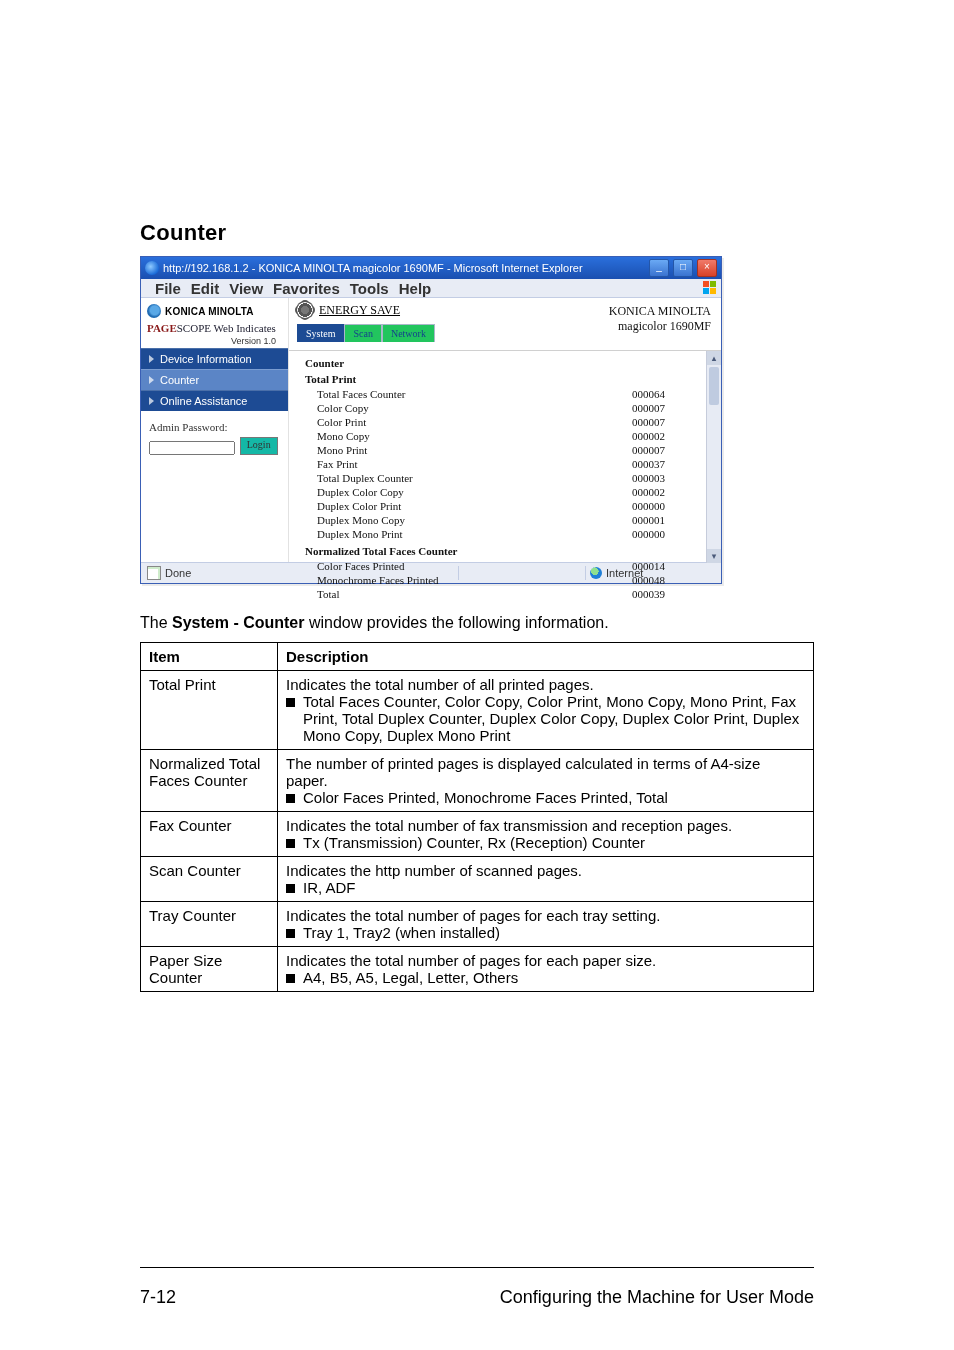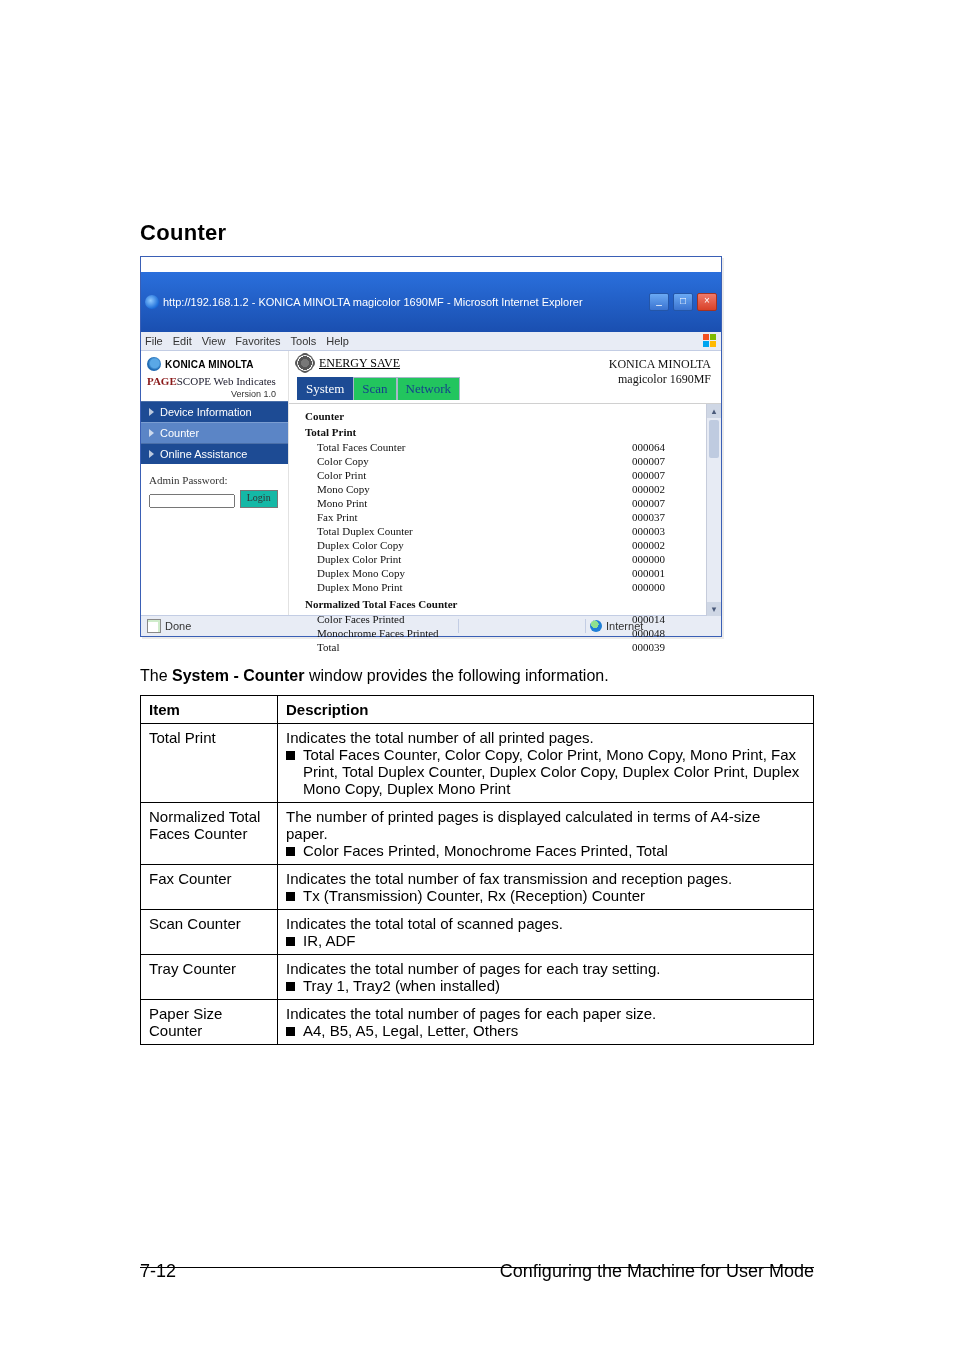--- a/index.html
+++ b/index.html
@@ -25,27 +25,26 @@
   }
 
   
   .browser {
     width: 580px;
     border: 1px solid #3a5fb5;
     background: #fff;
     box-shadow: 2px 2px 0 rgba(0,0,0,0.08);
   }
   .titlebar {
-    height: 40px;
+    height: 22px;
     background: linear-gradient(#2a6fdc, #1a4fb0);
     display: flex;
     align-items: center;
-    padding: 10px 4px;
+    padding: 0 4px;
     gap: 4px;
-    margin-top: 15px;
   }
   .titlebar .ie-logo {
     width: 14px; height: 14px;
     background: radial-gradient(circle at 40% 40%, #8ec9ff, #1a6bd8 70%);
     border-radius: 50%;
   }
   .titlebar .title-text {
     flex: 1;
     color: #fff;
     font-size: 11px;
@@ -63,24 +62,25 @@
     text-align: center;
   }
   .winbtn.close { background: linear-gradient(#f07a6a, #d84128); border-color:#a23223; }
 
   .menubar {
     height: 18px;
     background: #e8ecf5;
     border-bottom: 1px solid #c3cde4;
     display: flex;
     align-items: center;
-    padding-left: 4px;
+    padding-left: 14px;
     gap: 10px;
-    font-size: 11px;
+    font-size: 15px;
     color: #333;
+    font-weight: bold;
   }
   .menubar .spacer { flex:1; }
   .menubar .ms-logo {
     width: 14px; height: 14px;
     background:
       linear-gradient(#f25022,#f25022) 0 0/6px 6px no-repeat,
       linear-gradient(#7fba00,#7fba00) 7px 0/6px 6px no-repeat,
       linear-gradient(#00a4ef,#00a4ef) 0 7px/6px 6px no-repeat,
       linear-gradient(#ffb900,#ffb900) 7px 7px/6px 6px no-repeat;
     margin-right: 4px;
@@ -192,21 +192,21 @@
     box-shadow:
       0 -5px 0 -3px #555, 0 5px 0 -3px #555,
       -5px 0 0 -3px #555, 5px 0 0 -3px #555,
       3px -3px 0 -3px #555, -3px 3px 0 -3px #555,
       3px 3px 0 -3px #555, -3px -3px 0 -3px #555;
   }
   .tabstrip {
     margin-top:6px;
     display:flex;
     gap:0;
-    font-size:13px;
+    font-size:10px;
   }
   .tabstrip .tab {
     padding:3px 8px;
     background:#22c55e;
     border:1px solid #a9b7c9;
     border-bottom:none;
     color:#15428b;
   }
   .tabstrip .tab.active {
     background:#1d4b94;
@@ -327,21 +327,21 @@
 
   .bottom-rule {
     position:absolute;
     left:140px; right:140px;
     bottom:82px;
     border-top:1px solid #000;
   }
   .footer {
     position:absolute;
     left:140px; right:140px;
-    bottom:68px;
+    bottom:42px;
     display:flex;
     font-size:18px;
   }
   .footer .pnum { width:100px; }
   .footer .ftxt { flex:1; text-align:right; }
 </style>
 </head>
 <body>
 
 <div class="page">
@@ -546,21 +546,21 @@
         <div class="bullet-line">
               <span class="sq"></span>
               <span>Tx (Transmission) Counter, Rx (Reception) Counter</span>
             </div>
       </td>
     </tr>
 
     <tr>
       <td>Scan Counter</td>
       <td>
-        <div>Indicates the total total of scanned pages.</div>
+        <div>Indicates the http number of scanned pages.</div>
         <div class="bullet-line">
               <span class="sq"></span>
               <span>IR, ADF</span>
             </div>
       </td>
     </tr>
 
     <tr>
       <td>Tray Counter</td>
       <td>

